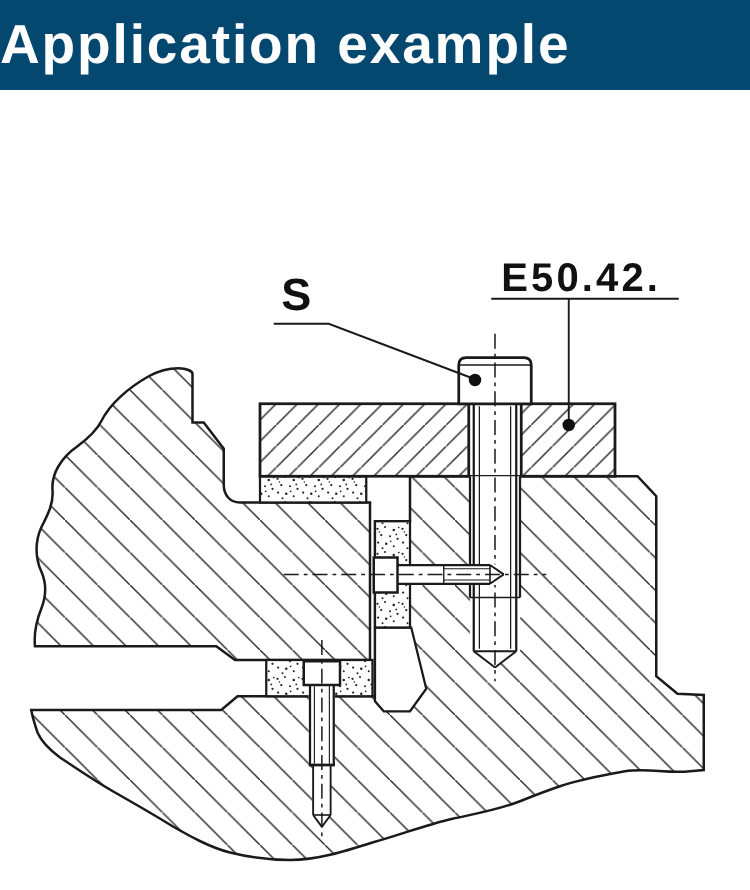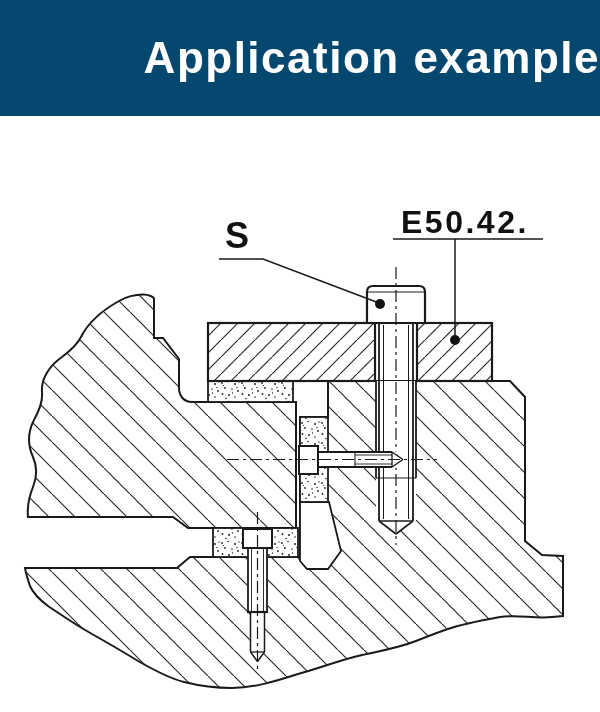--- a/index.html
+++ b/index.html
@@ -1,19 +1,19 @@
 <!DOCTYPE html>
 <html><head>
 <meta charset="utf-8">
 <style>
   html,body{margin:0;padding:0;background:#ffffff;}
   body{width:600px;height:712px;position:relative;overflow:hidden;
        font-family:"Liberation Sans",sans-serif;}
-  .banner{position:absolute;left:0;top:0;width:600px;height:116px;
-          background:#05486F;display:flex;align-items:center;justify-content:flex-end;}
+  .banner{position:absolute;left:0;top:0;width:600px;height:72px;
+          background:#05486F;display:flex;align-items:center;justify-content:flex-start;}
   .banner h1{margin:0;color:#ffffff;font-size:44px;font-weight:bold;
              letter-spacing:1.5px;font-family:"Liberation Sans",sans-serif;}
   .drawing{position:absolute;left:0;top:98px;width:600px;height:614px;}
   svg{display:block;}
   text.biglabel{font-family:"Liberation Sans",sans-serif;font-weight:bold;fill:#111111;}
   #label-s{font-size:36px;}
   #label-part{font-size:32px;letter-spacing:2.5px;}
 </style>
 </head>
 <body>

